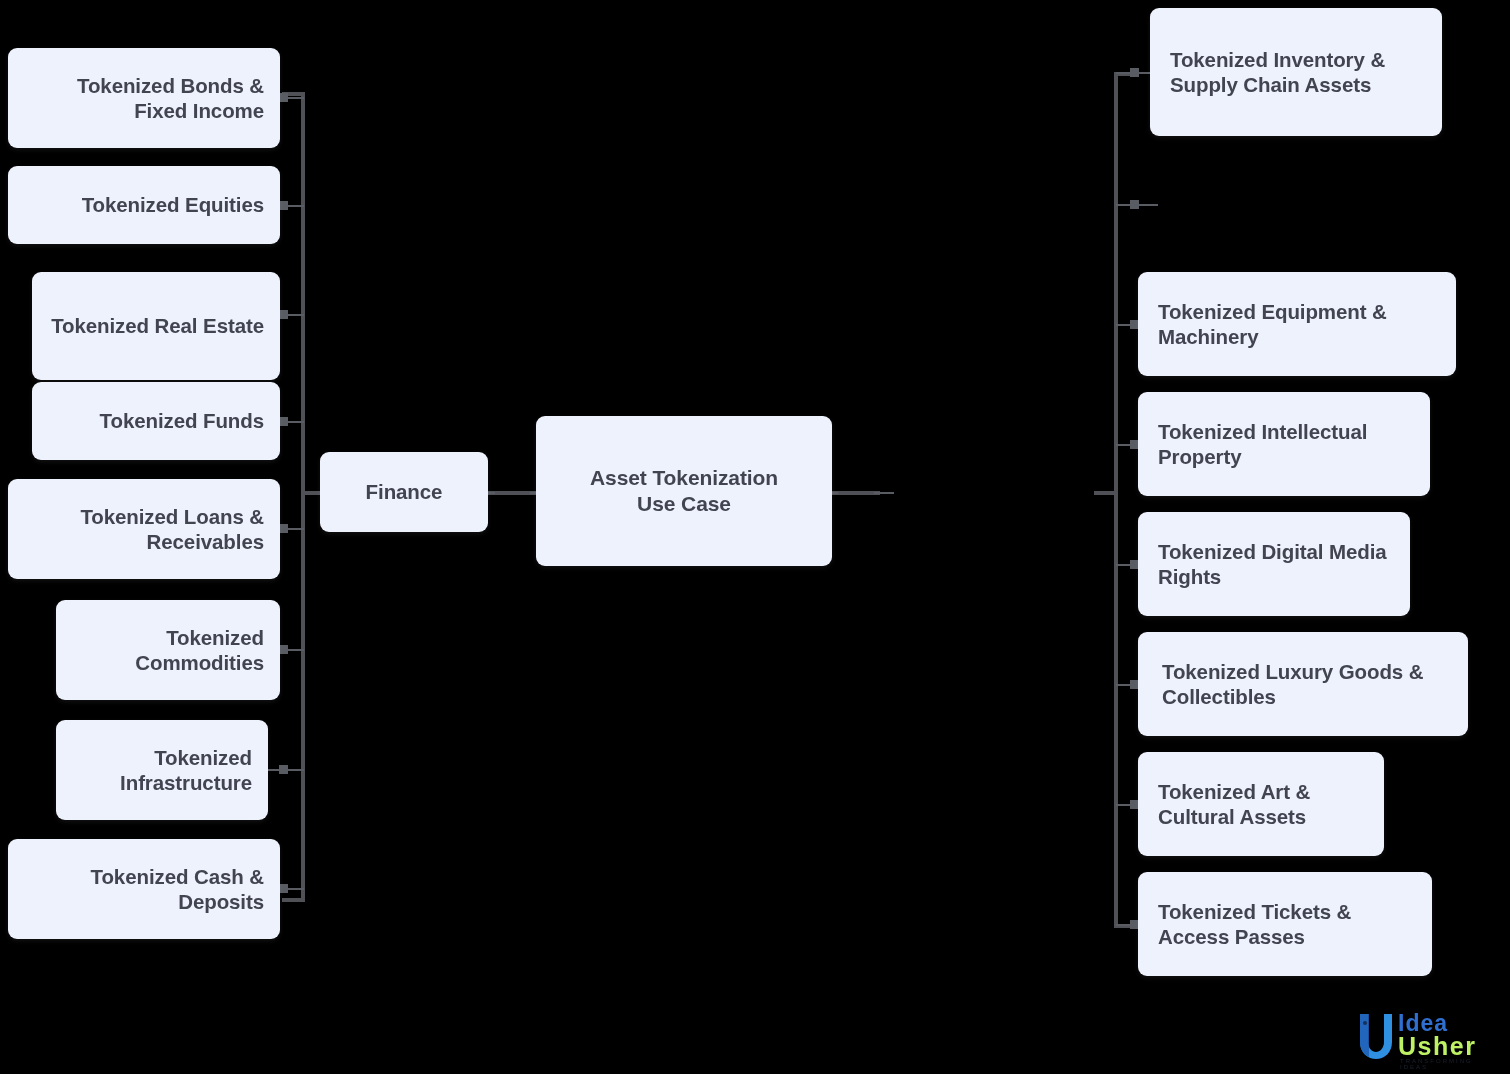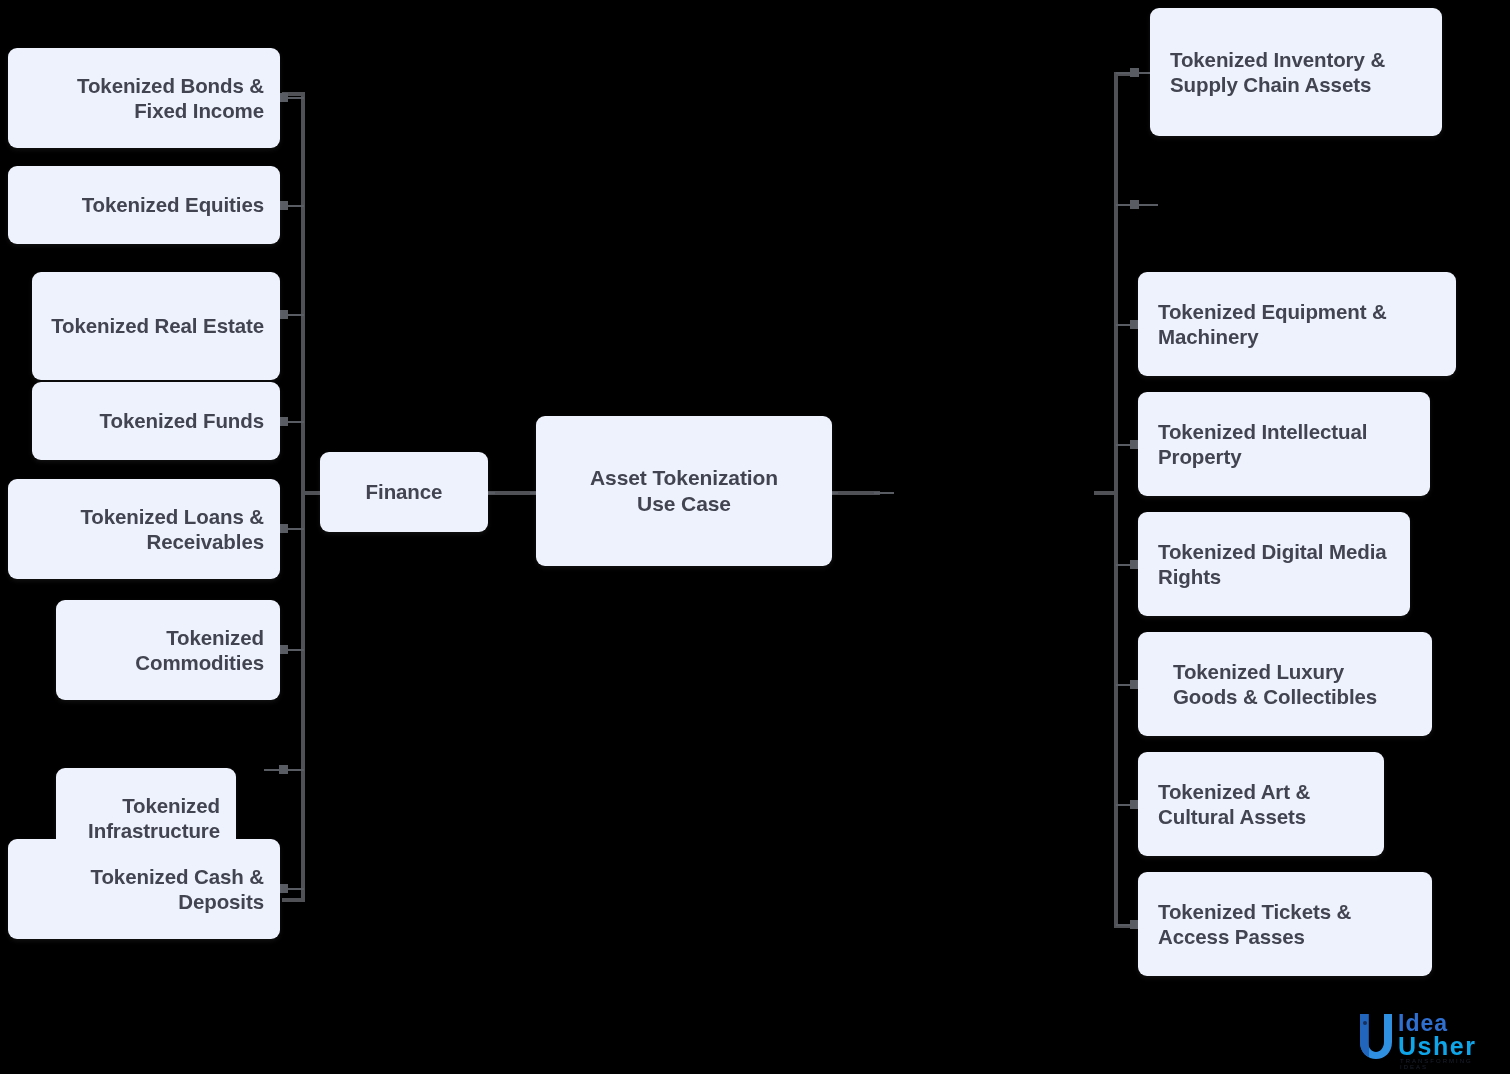--- a/index.html
+++ b/index.html
@@ -84,21 +84,21 @@
     font-weight: bold;
     color: #2f6fd0;
     letter-spacing: 1px;
   }
   #logo .logo-usher {
     position: absolute;
     left: 46px;
     top: 26px;
     font-size: 25px;
     font-weight: bold;
-    color: #0ea5e9;
+    color: #bef264;
     letter-spacing: 1.5px;
   }
   #logo .logo-tag {
     position: absolute;
     left: 48px;
     top: 52px;
     font-size: 6px;
     color: #1b2230;
     letter-spacing: 2px;
   }
@@ -169,39 +169,39 @@
   <div class="node leaf right-text" style="left:8px;  top:166px; width:272px; height:78px;">Tokenized Equities</div>
 
   <div class="node leaf right-text" style="left:32px; top:272px; width:248px; height:108px;">Tokenized Real Estate</div>
 
   <div class="node leaf right-text" style="left:32px; top:382px; width:248px; height:78px;">Tokenized Funds</div>
 
   <div class="node leaf right-text" style="left:8px;  top:479px; width:272px; height:100px;">Tokenized Loans &amp; Receivables</div>
 
   <div class="node leaf right-text" style="left:56px; top:600px; width:224px; height:100px;">Tokenized Commodities</div>
 
-  <div class="node leaf right-text" style="left:56px; top:720px; width:180px; height:100px;margin-top:48px;">Tokenized Infrastructure</div>
+  <div class="node leaf right-text" style="left:56px; top:720px; width:212px; height:100px;">Tokenized Infrastructure</div>
 
   <div class="node leaf right-text" style="left:8px;  top:839px; width:272px; height:100px;">Tokenized Cash &amp; Deposits</div>
 
   <div class="node branch center-text" style="left:320px; top:452px; width:168px; height:80px;">Finance</div>
 
   <div class="node root center-text" style="left:536px; top:416px; width:296px; height:150px; padding:0 42px;">Asset Tokenization Use Case</div>
 
 
   <div class="node leaf left-text" style="left:1150px; top:8px;   width:292px; height:128px; padding:0 20px;">Tokenized Inventory &amp; Supply Chain Assets</div>
 
 
   <div class="node leaf left-text" style="left:1138px; top:272px; width:318px; height:104px; padding:0 20px;">Tokenized Equipment &amp; Machinery</div>
 
   <div class="node leaf left-text" style="left:1138px; top:392px; width:292px; height:104px; padding:0 20px;">Tokenized Intellectual Property</div>
 
   <div class="node leaf left-text" style="left:1138px; top:512px; width:272px; height:104px; padding:0 20px;">Tokenized Digital Media Rights</div>
 
-  <div class="node leaf left-text" style="left:1138px; top:632px; width:294px; height:104px; padding:0 35px;">Tokenized Luxury Goods &amp; Collectibles</div>
+  <div class="node leaf left-text" style="left:1138px; top:632px; width:330px; height:104px; padding:0 24px;">Tokenized Luxury Goods &amp; Collectibles</div>
 
   <div class="node leaf left-text" style="left:1138px; top:752px; width:246px; height:104px; padding:0 20px;">Tokenized Art &amp; Cultural Assets</div>
 
   <div class="node leaf left-text" style="left:1138px; top:872px; width:294px; height:104px; padding:1px 20px;">Tokenized Tickets &amp; Access Passes</div>
 
   <div id="logo">
     <svg class="logo-u" viewBox="0 0 44 52" xmlns="http://www.w3.org/2000/svg">
       <path d="M6 4 L6 32 C6 43 14 49 22 49 C30 49 38 43 38 32 L38 4 L30 4 L30 32 C30 38 26 42 22 42 C18 42 14 38 14 32 L14 4 Z" fill="#2f8fe0"></path>
       <path d="M6 4 L6 32 C6 40 10 45 15 47 L15 4 Z" fill="#1f5fb5" opacity="0.85"></path>
       <circle cx="11" cy="13" r="2" fill="#17305c"></circle>

